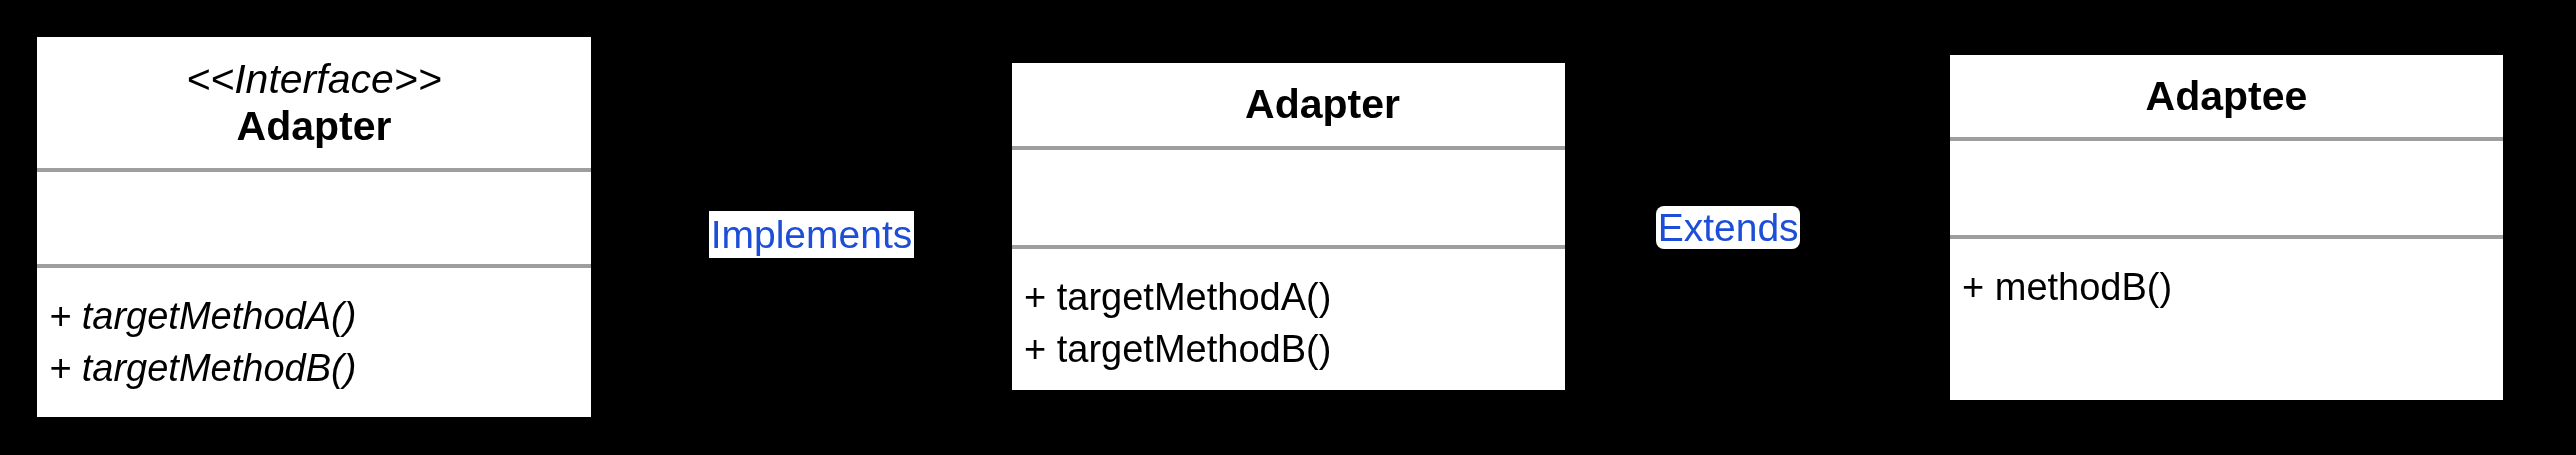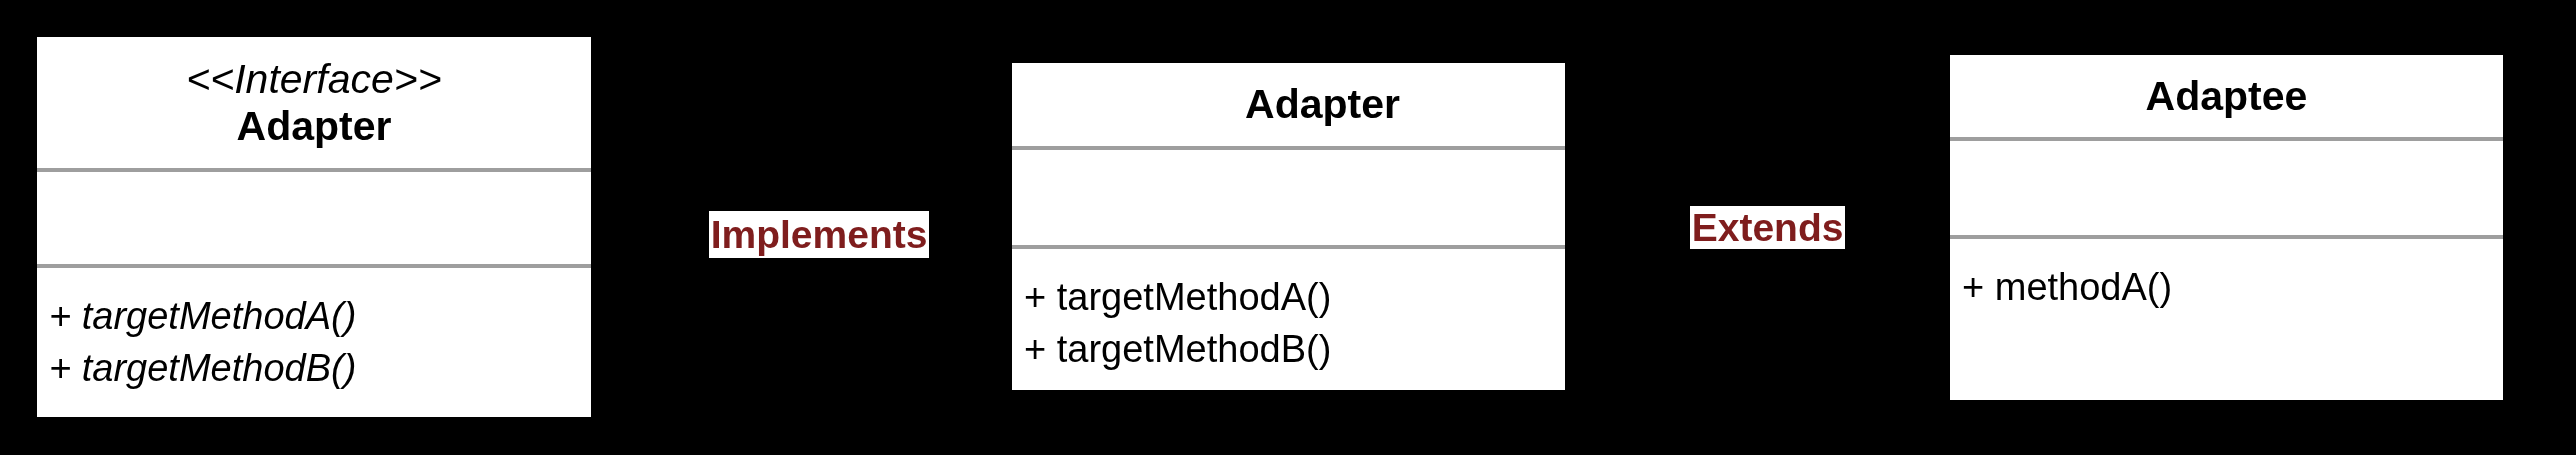--- a/index.html
+++ b/index.html
@@ -69,28 +69,27 @@
   .box-adapter .title{height:83px;margin-left:34px;}
   .box-adapter .attrs{height:103px;}
   
   .box-adaptee{left:1950px;top:55px;width:553px;height:345px;}
   .box-adaptee .title{height:82px;}
   .box-adaptee .attrs{height:102px;}
   
   .rel-label{
     position:absolute;
     background:#ffffff;
-    color:#7f1d1d;
+    color:#1d4ed8;
     font-size:39px;
     padding:0 1.7px;
     white-space:nowrap;
-    font-weight:bold;
   }
   .label-implements{left:709px;top:211px;height:47px;line-height:47px;}
-  .label-extends{left:1690px;top:206px;height:43px;line-height:43px;}
+  .label-extends{left:1656px;top:206px;height:43px;line-height:43px;border-radius:8px;}
 </style>
 </head>
 <body>
 
 <div class="canvas">
 
   <div class="uml-class box-target">
     <div class="sec title">
       <div class="stereotype">&lt;&lt;Interface&gt;&gt;</div>
       <div class="cls-name">Adapter</div>
@@ -116,18 +115,18 @@
   </div>
 
   <div class="rel-label label-extends">Extends</div>
 
   <div class="uml-class box-adaptee">
     <div class="sec title">
       <div class="cls-name">Adaptee</div>
     </div>
     <div class="sec attrs"></div>
     <div class="sec methods">
-      <div class="method">+ methodA()</div>
+      <div class="method">+ methodB()</div>
     </div>
   </div>
 
 </div>
 
 
 </body></html>

